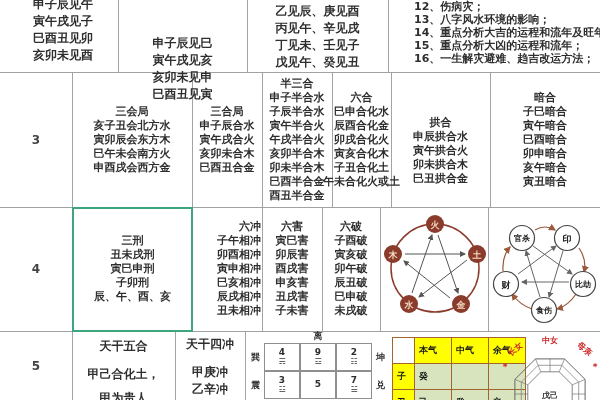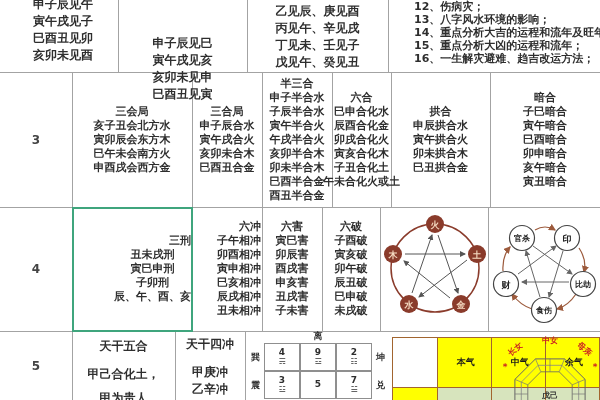--- a/index.html
+++ b/index.html
@@ -17,22 +17,22 @@
   .notes{position:absolute;white-space:pre;font-size:11px;line-height:13px;text-align:left;margin-left:20px;}
   .selcell{position:absolute;border:2px solid #3fa57d;box-sizing:border-box;background:transparent;z-index:3;}
   .diag{position:absolute;}
   svg text{font-family:"DejaVu Sans",sans-serif;font-weight:bold;}
   .luoshu-cell{position:absolute;border:1px solid #8f8f8f;box-sizing:border-box;
     display:flex;flex-direction:column;align-items:center;justify-content:center;line-height:1;}
   .luoshu-num{font-size:9px;}
   .luoshu-tri{font-size:8px;margin-top:1px;color:#333;}
   .luoshu-lab{position:absolute;font-size:9px;display:flex;align-items:center;justify-content:center;}
   table.qi{position:absolute;border-collapse:collapse;}
-  table.qi td{border:1px solid #a2652f;width:28px;height:17px;text-align:right;
-    font-size:9px;font-weight:bold;color:#1a1a1a;padding:16px;}
+  table.qi td{border:1px solid #a2652f;width:28px;height:17px;text-align:left;
+    font-size:9px;font-weight:bold;color:#1a1a1a;padding:4px;}
   table.qi td.lab{width:13px;}
   table.qi .y{background:#ffff00;}
   table.qi .g{background:#d7e4bd;}
   table.qi .w{background:#ffffff;}
 </style>
 </head>
 <body>
 
 <div class="screen">
 
@@ -114,42 +114,42 @@
   </div>
   <div class="cell f11" style="left:333px;top:73px;width:57px;height:133px;">
     <div>六合</div>
     <div class="lines">巳申合化水
 辰酉合化金
 卯戌合化火
 寅亥合化木
 子丑合化土
 午未合化火或土</div>
   </div>
-  <div class="cell f11" style="left:392px;top:73px;width:97px;height:133px;">
+  <div class="cell f11" style="left:392px;top:84px;width:97px;height:133px;">
     <div>拱合</div>
     <div class="lines">申辰拱合水
 寅午拱合火
 卯未拱合木
 巳丑拱合金</div>
   </div>
   <div class="cell f11" style="left:491px;top:73px;width:108px;height:133px;">
     <div>暗合</div>
     <div class="lines">子巳暗合
 寅午暗合
 巳酉暗合
 卯申暗合
 亥午暗合
 寅丑暗合</div>
   </div>
 
   <div class="cell rownum" style="left:0;top:208px;width:72px;height:122px;">
     <span>4</span>
   </div>
   <div class="selcell" style="left:72px;top:207px;width:121px;height:125px;"></div>
-  <div class="cell f11" style="left:74px;top:209px;width:117px;height:120px;align-items:flex-end;">
+  <div class="cell f11" style="left:74px;top:209px;width:117px;height:120px;">
     <div>三刑</div>
     <div class="lines">丑未戌刑
 寅巳申刑
 子卯刑
 辰、午、酉、亥</div>
   </div>
   <div class="cell f11" style="left:193px;top:208px;width:68px;height:122px;align-items:flex-end;">
     <div>六冲</div>
     <div class="lines">子午相冲
 卯酉相冲

